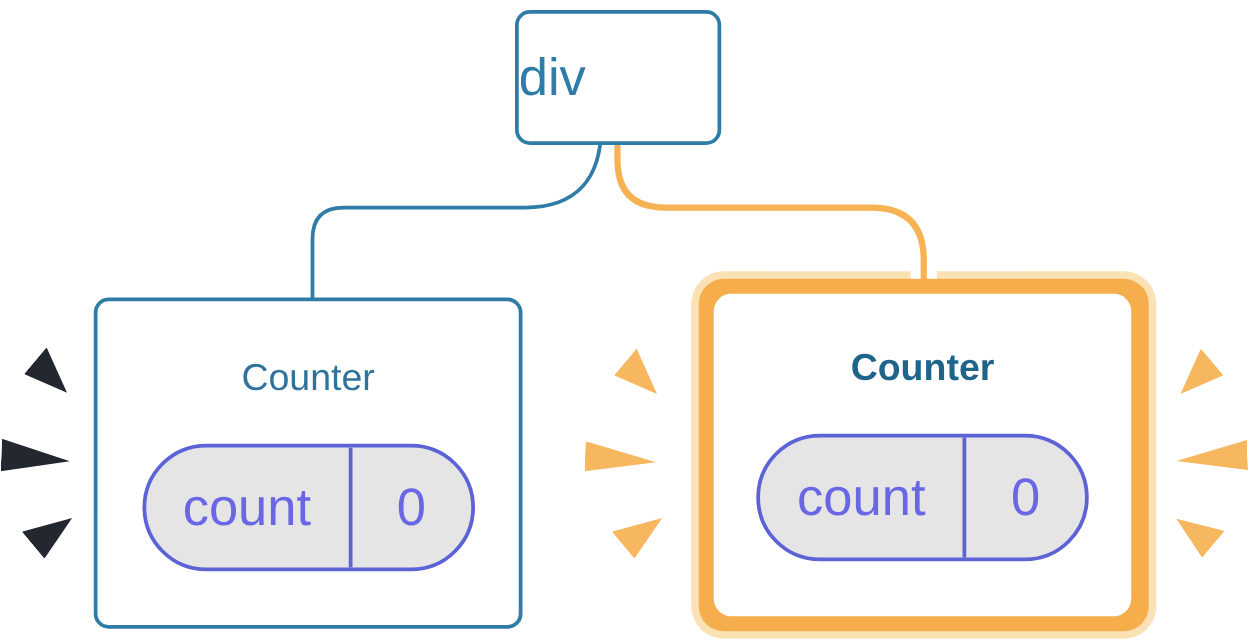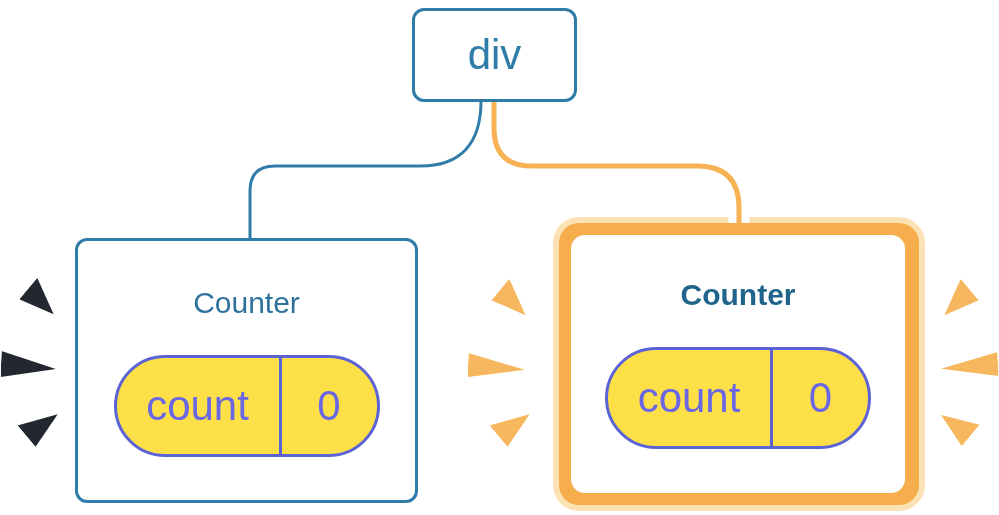--- a/index.html
+++ b/index.html
@@ -14,23 +14,23 @@
     position:absolute;left:553px;top:217px;width:372px;height:294px;
     background:#FBE2B4;border-radius:26px;z-index:2;
   }
   .ring-plate{
     position:absolute;left:559px;top:223px;width:360px;height:282px;
     background:#F6AE4C;border-radius:20px;z-index:4;
   }
   
   .node{position:absolute;background:#ffffff;box-sizing:border-box;z-index:4;}
   .root-node{
-    left:412px;top:8px;width:165px;height:94px;
+    left:412px;top:8px;width:165px;height:108px;
     border:3px solid #2F7CA8;border-radius:12px;
-    display:flex;align-items:center;justify-content:center;
+    display:flex;align-items:center;
   }
   .root-label{color:#2F7CA8;font-size:42px;line-height:1;}
   .counter-box-left{
     left:75px;top:238px;width:343px;height:265px;
     border:3px solid #2F7CA8;border-radius:12px;
     display:flex;flex-direction:column;align-items:center;
     padding-top:38px;box-sizing:border-box;
   }
   .counter-card-right{
     position:absolute;left:571px;top:235px;width:334px;height:258px;
@@ -38,21 +38,21 @@
     display:flex;flex-direction:column;align-items:center;
     padding-top:36px;box-sizing:border-box;
   }
   .counter-title{font-size:30px;line-height:48px;}
   .counter-title.regular{color:#2F739D;font-weight:400;}
   .counter-title.bold{color:#1F648A;font-weight:700;}
   
   .pill{
     margin-top:28px;width:266px;height:102px;box-sizing:border-box;
     border:3px solid #5C63D6;border-radius:51px;
-    display:flex;align-items:stretch;background:#fde047;
+    display:flex;align-items:stretch;background:#e5e5e5;
   }
   .pill-key{
     flex:1;display:flex;align-items:center;justify-content:center;
     color:#6A67E5;font-size:42px;
   }
   .pill-value{
     width:95px;display:flex;align-items:center;justify-content:center;
     border-left:3px solid #5C63D6;color:#6A67E5;font-size:42px;
   }
   

